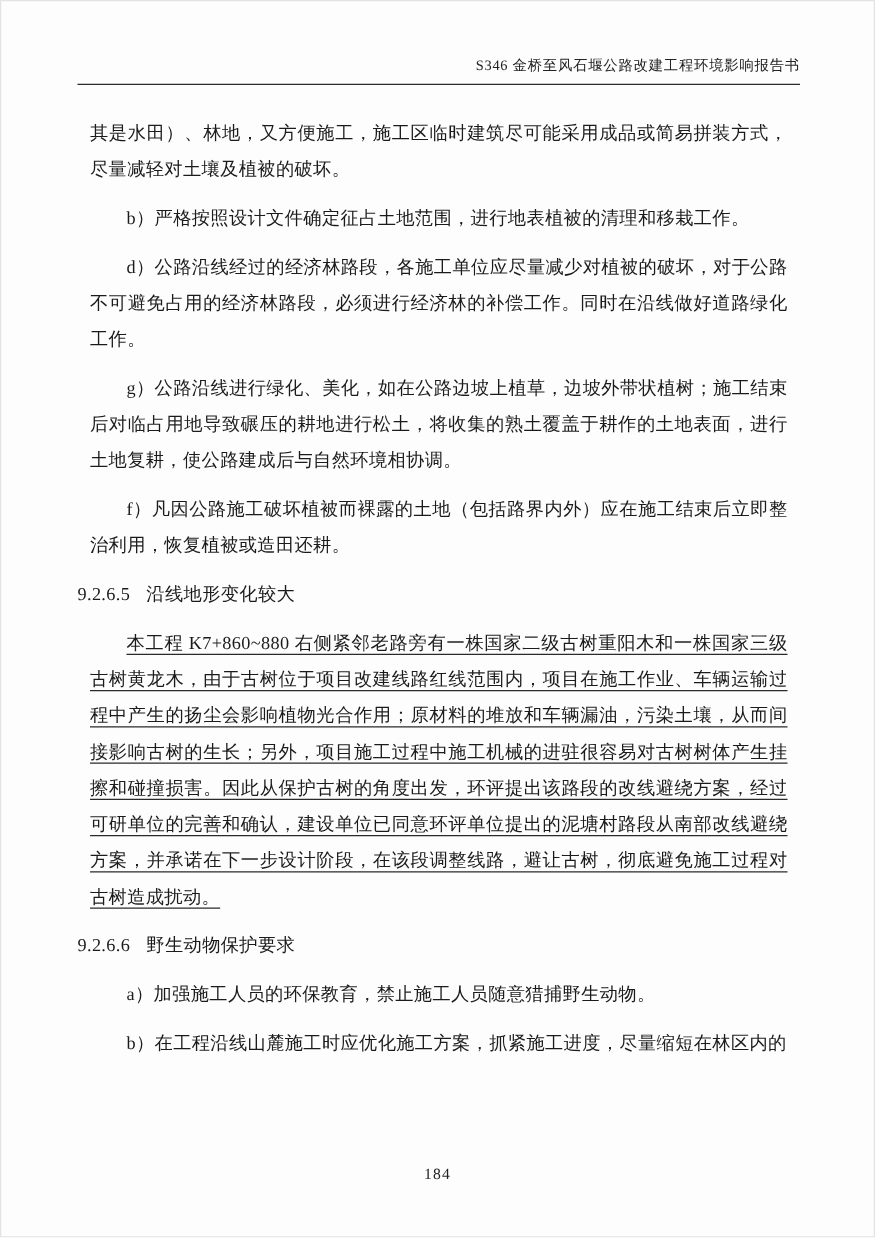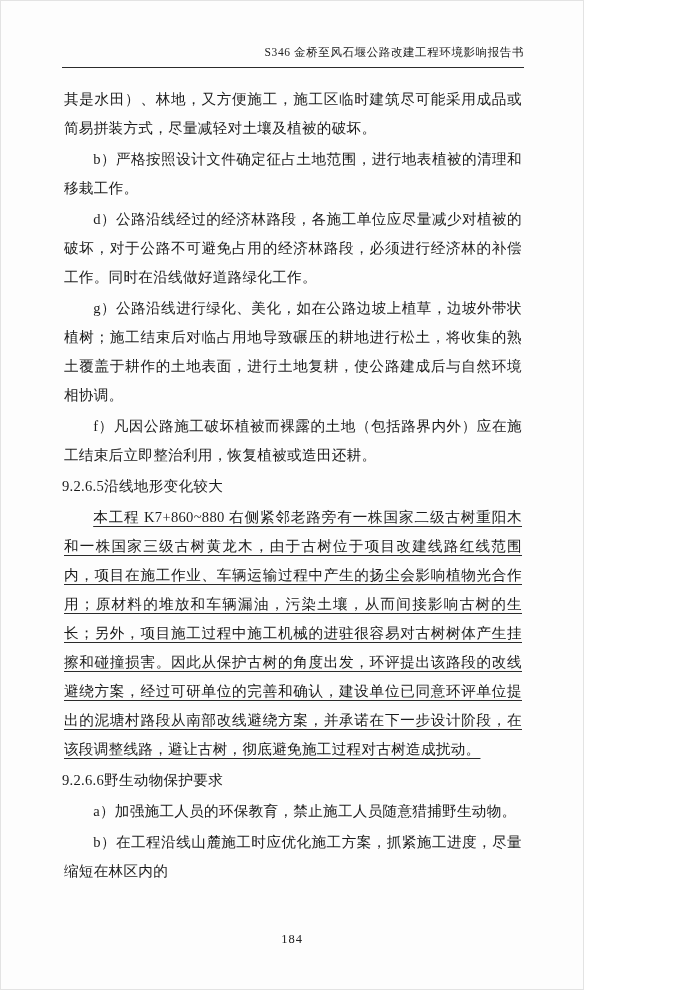--- a/index.html
+++ b/index.html
@@ -1,18 +1,18 @@
 <!DOCTYPE html>
 <html><head>
 <meta charset="utf-8">
 <style>
   html, body { margin:0; padding:0; background:#ffffff; }
   .page {
     position:relative;
-    width:584px; height:990px;
+    width:700px; height:990px;
     background:#fefefef9;
     background-color:#fdfdfd;
     font-family:"Liberation Serif","DejaVu Serif",serif;
     color:#1b1b1b;
     overflow:hidden;
     box-sizing:border-box;
     border:1px solid #e3e3e3;
   }
   .header {
     position:absolute;
@@ -25,24 +25,24 @@
     border-bottom:1.7px solid #2b2b2b;
   }
   .content {
     position:absolute;
     top:82px; left:61px; right:59px;
     font-size:14.6px;
     line-height:29px;
     letter-spacing:0.28px;
     text-align:justify;
   }
-  .content p { margin:2px; text-justify:inter-ideograph; }
+  .content p { margin:10px; text-justify:inter-ideograph; }
   .para-indent { text-indent:2em; }
   .heading { margin:0; font-weight:normal; font-size:14.6px; text-align:left; }
-  .heading .heading-num { }
+  .heading .heading-num { margin-right:13px; }
   .underlined {
     text-decoration:underline;
     text-decoration-thickness:1px;
     text-underline-offset:4px;
     text-decoration-color:#2a2a2a;
   }
   .footer {
     position:absolute;
     bottom:42px; left:0; right:0;
     text-align:center;

